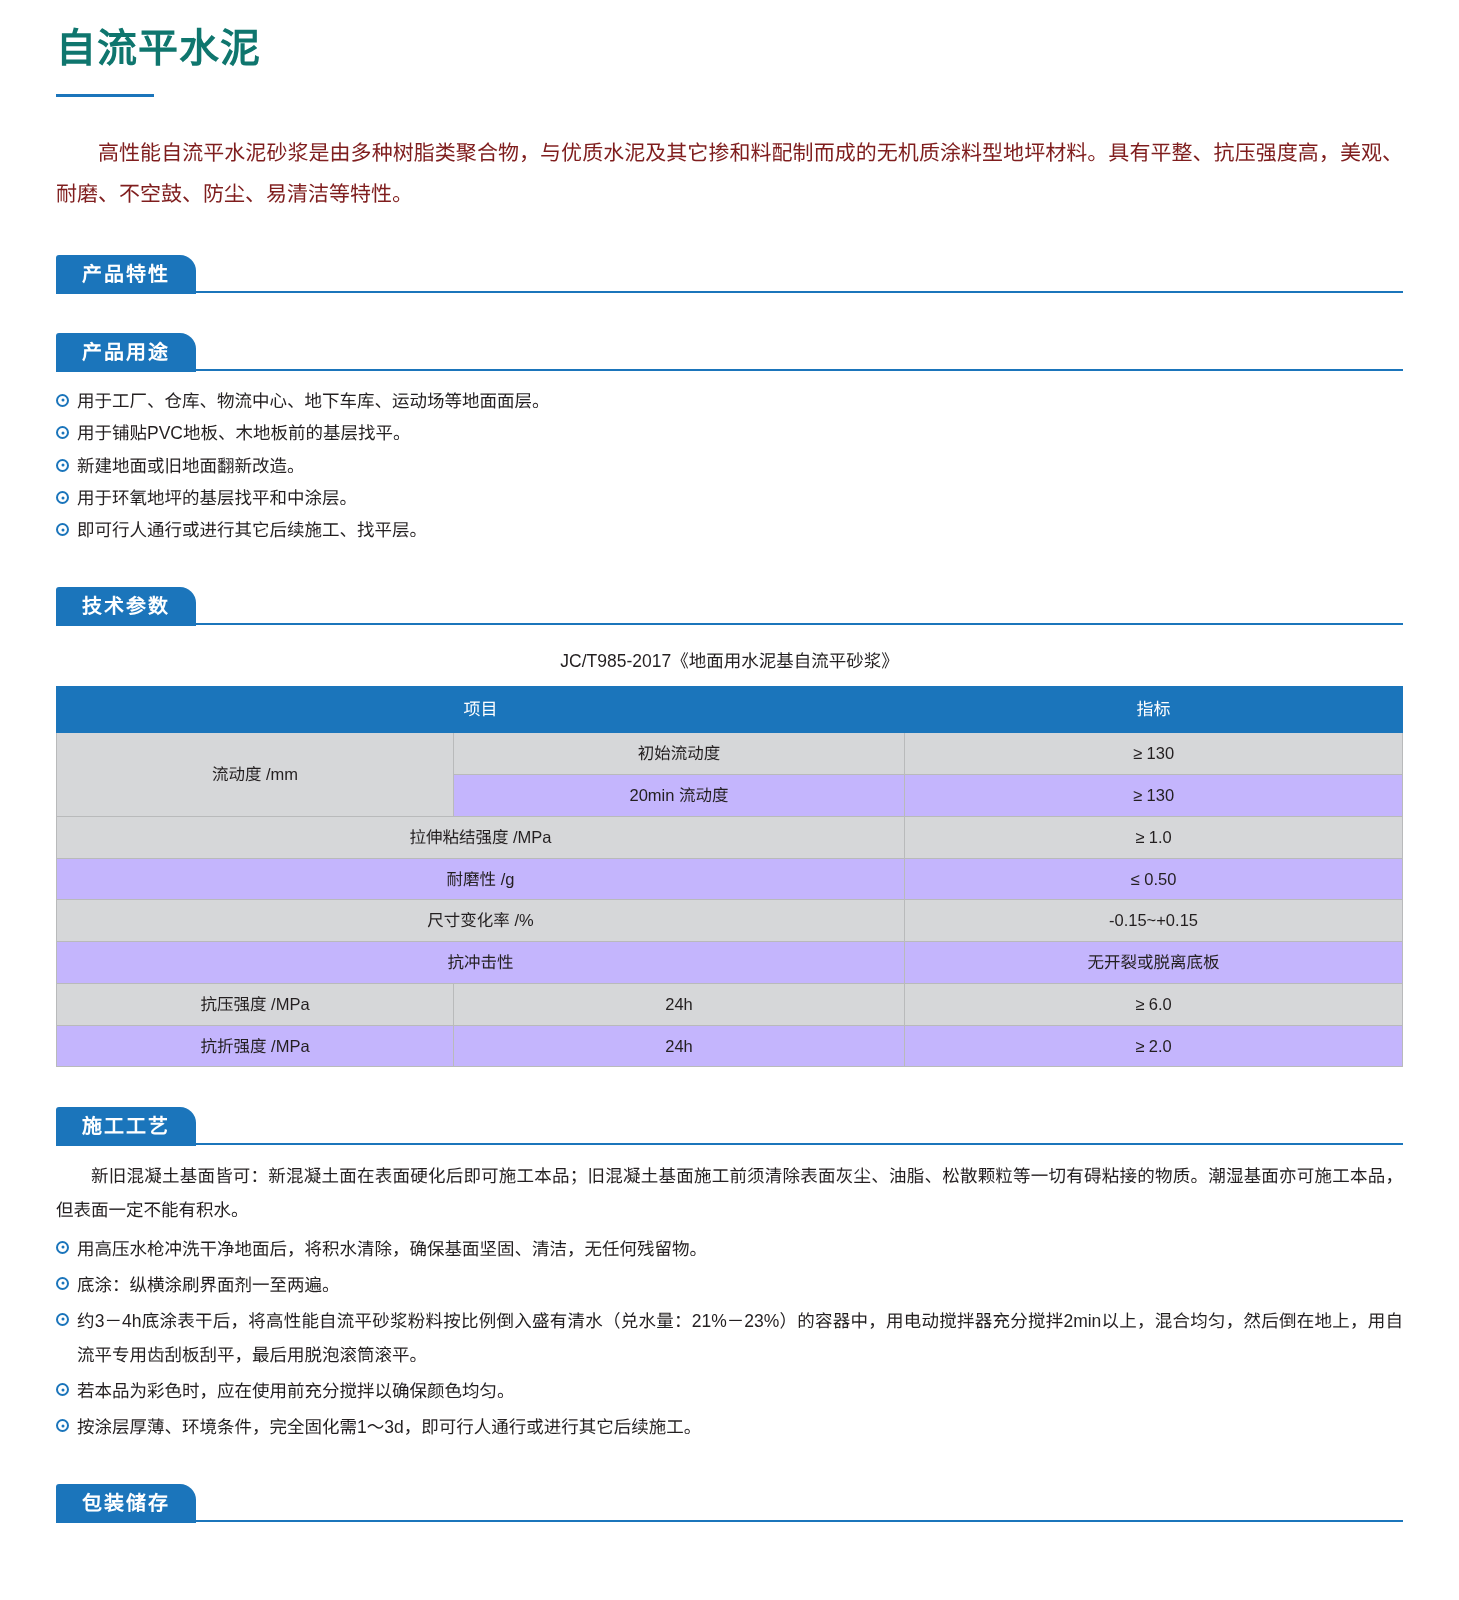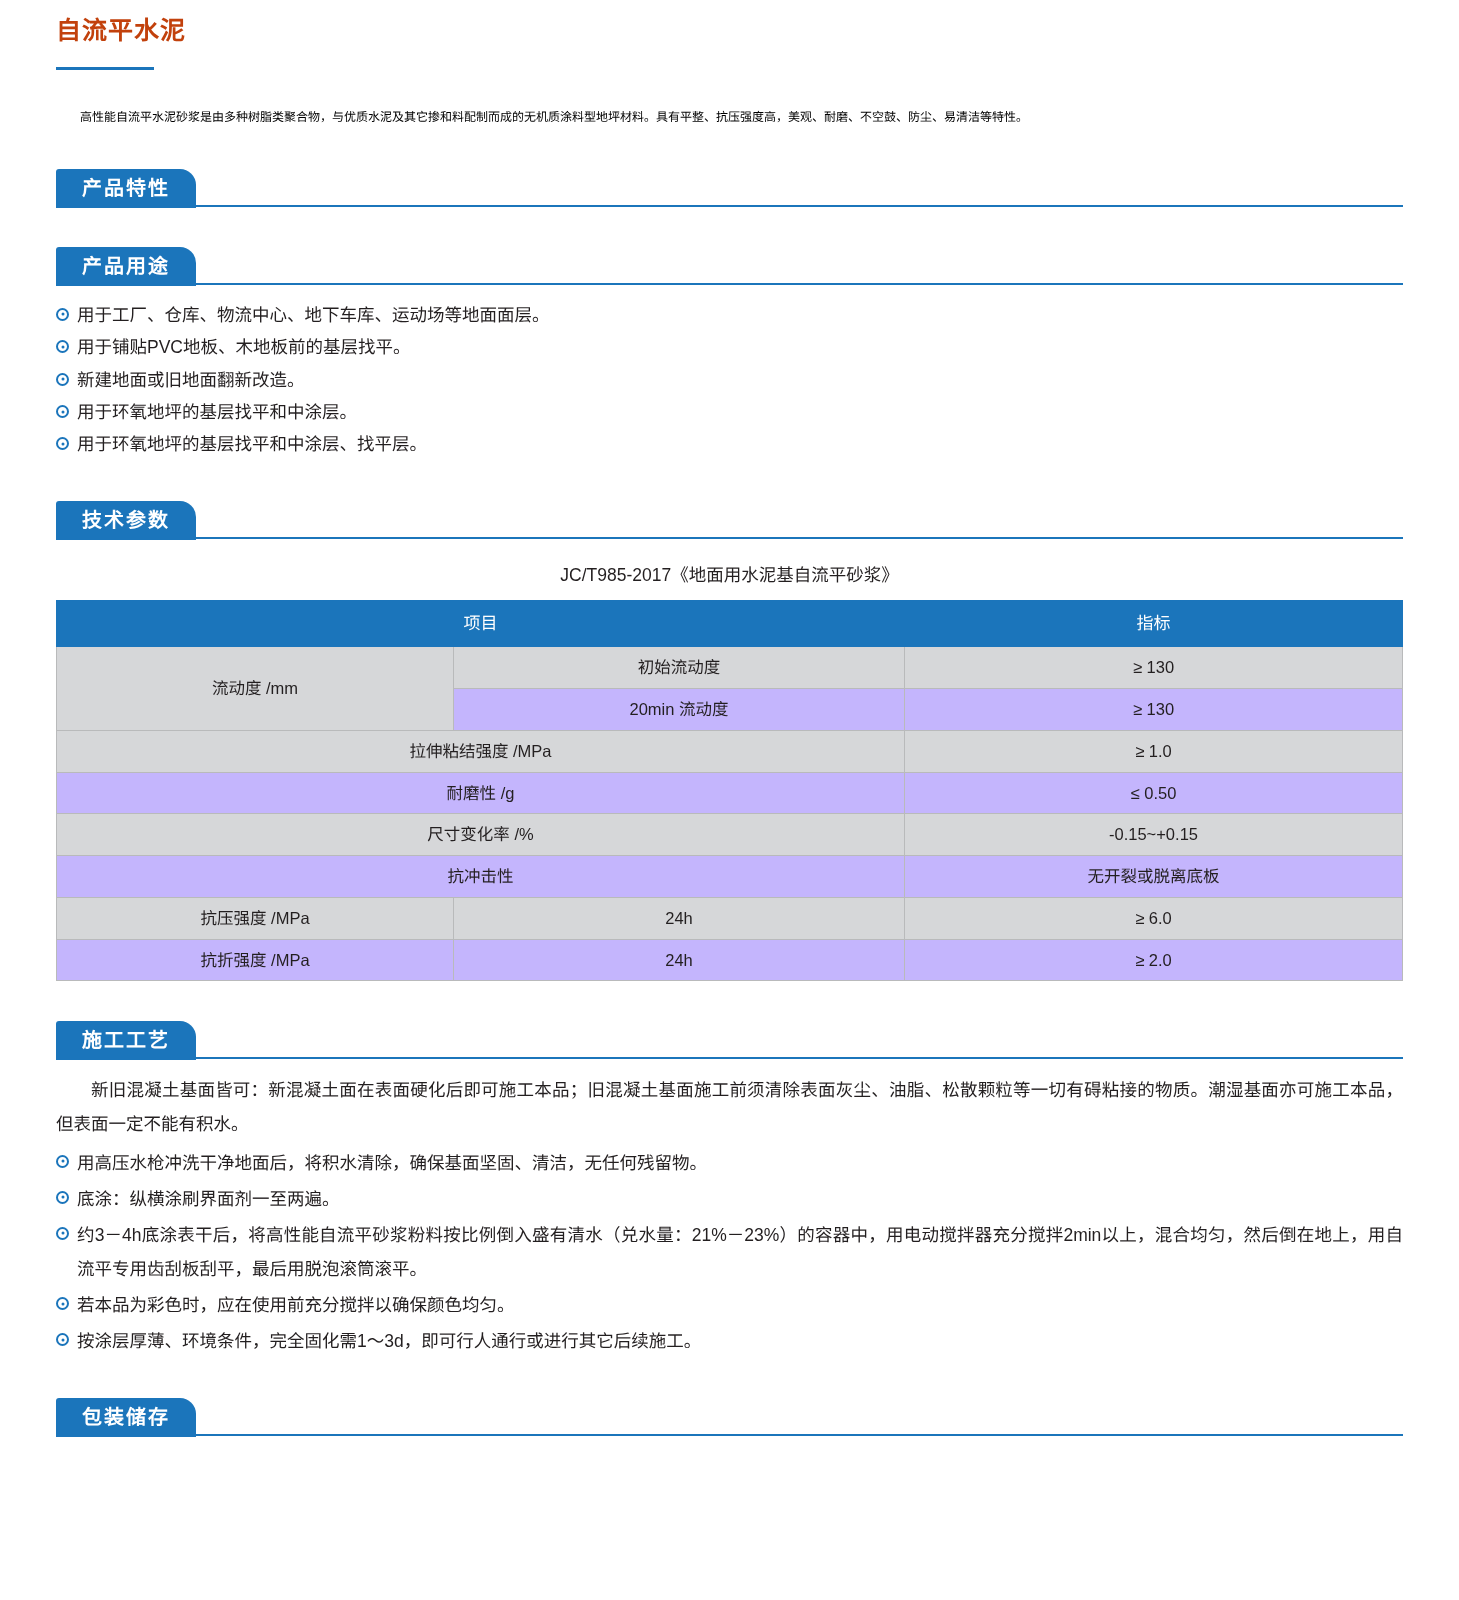--- a/index.html
+++ b/index.html
@@ -20,39 +20,39 @@
     min-height: 1600px;
     padding: 0;
     box-sizing: border-box;
   }
   .inner {
     padding: 14px 56px 40px 56px;
   }
 
   
   .doc-title {
-    font-size: 25px;
+    font-size: 40px;
     font-weight: bold;
-    color: #c2410c;
+    color: #0f766e;
     letter-spacing: 1px;
-    margin: 0 0 0 0;
+    margin: 8px 0 0 0;
     line-height: 1.3;
   }
   .title-rule {
     width: 98px;
     height: 3px;
     background: #1b75bb;
     margin: 20px 0 0 0;
   }
 
   
   .intro {
-    font-size: 12px;
+    font-size: 21px;
     line-height: 1.95;
-    color: #000000;
+    color: #7f1d1d;
     margin: 36px 0 0 0;
     text-align: justify;
     text-indent: 2em;
   }
 
   
   .section {
     margin-top: 40px;
   }
   .sec-head {
@@ -220,21 +220,21 @@
         <div class="bullet">
           <span class="ring"></span>
           <span>新建地面或旧地面翻新改造。</span>
         </div>
         <div class="bullet">
           <span class="ring"></span>
           <span>用于环氧地坪的基层找平和中涂层。</span>
         </div>
         <div class="bullet full">
           <span class="ring"></span>
-          <span>用于环氧地坪的基层找平和中涂层、找平层。</span>
+          <span>即可行人通行或进行其它后续施工、找平层。</span>
         </div>
       </div>
     </div>
 
     <div class="section">
       <div class="sec-head">
         <span class="sec-tag">技术参数</span>
         <div class="sec-rule"></div>
       </div>
 

